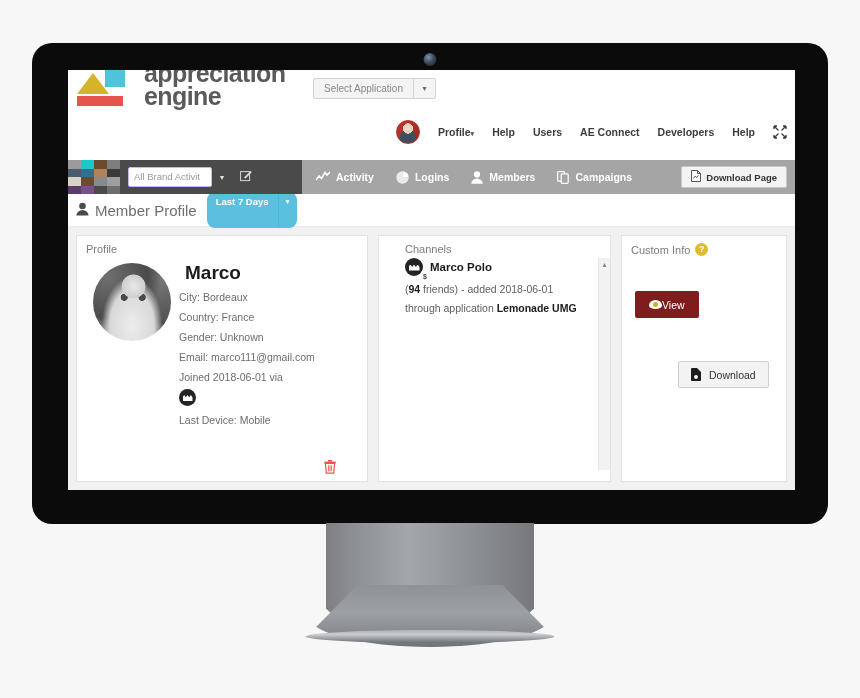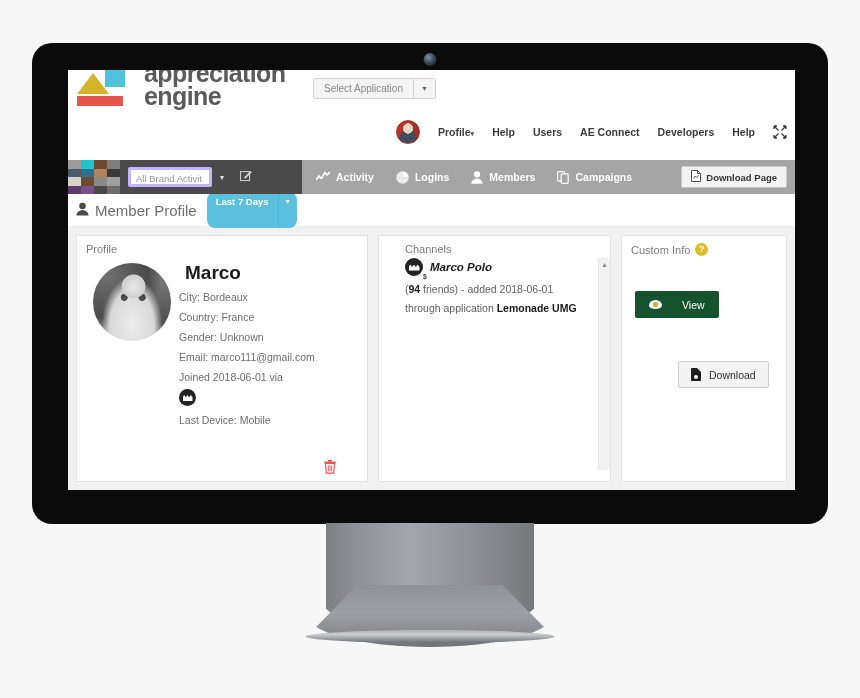--- a/index.html
+++ b/index.html
@@ -226,21 +226,21 @@
     grid-template-rows: repeat(4, 1fr);
     flex: none;
   }
   .thumb-grid i { display: block; }
 
   .brand-select {
     margin-left: 8px;
     height: 20px;
     width: 84px;
     background: #fff;
-    border: 3px solid #c4b5fd;
+    border: 1px solid #c4b5fd;
     border-radius: 2px;
     font-size: 9.5px;
     color: #999;
     line-height: 18px;
     padding-left: 5px;
     overflow: hidden;
     white-space: nowrap;
     flex: none;
   }
   .brand-caret {
@@ -437,21 +437,20 @@
     position: absolute;
     right: -4px; bottom: -4px;
     font-size: 7px;
     font-weight: bold;
     color: #444;
   }
   .ch-name {
     font-size: 11.5px;
     font-weight: bold;
     color: #1b1b1b;
-    font-style: italic;
   }
   .ch-line {
     font-size: 10.5px;
     color: #5f5f5f;
     padding: 7px 0 0 9px;
   }
   .ch-line b { color: #1b1b1b; }
   .ch-scroll {
     position: absolute;
     right: 0; top: 22px;
@@ -475,30 +474,30 @@
     font-size: 9px;
     font-weight: bold;
     line-height: 13px;
     text-align: center;
     flex: none;
   }
   .view-btn {
     position: absolute;
     left: 13px;
     top: 55px;
-    background: #14532d;
+    background: #7f1d1d;
     color: #fff;
     border: none;
     border-radius: 2px;
     height: 27px;
     padding: 0 14px;
     font-size: 10.5px;
     display: flex;
     align-items: center;
-    gap: 20px;
+    gap: 0;
   }
   .dl-btn {
     position: absolute;
     left: 56px;
     top: 125px;
     background: #f3f3f3;
     border: 1px solid #cecece;
     border-radius: 2px;
     height: 27px;
     padding: 0 12px;

